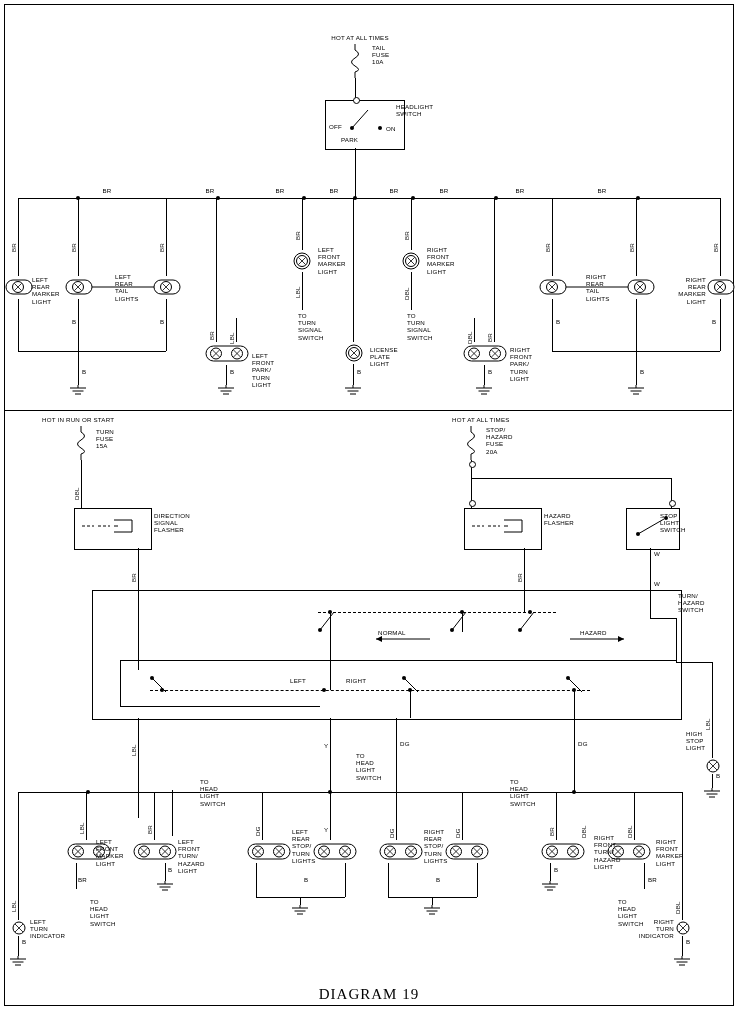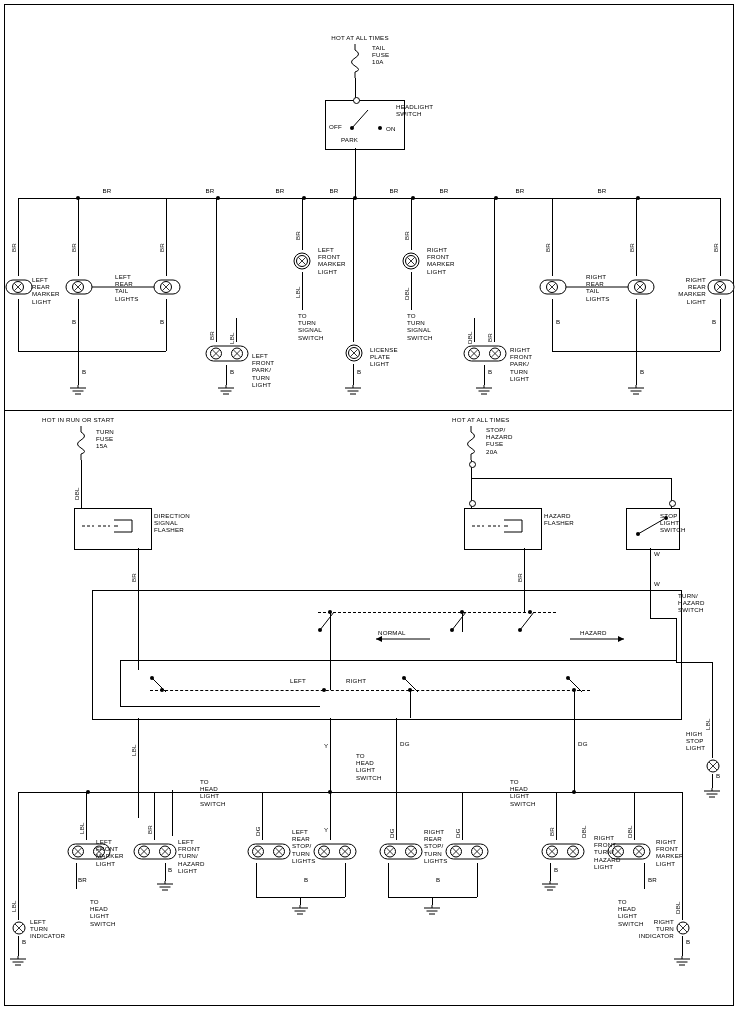--- a/index.html
+++ b/index.html
@@ -627,13 +627,14 @@
 INDICATOR</div>
   <div class="wire v" style="left:682px;top:936px;height:20px;"></div>
   <div class="lbl" style="left:686px;top:938px;width:10px;">B</div>
   <svg style="position:absolute;left:673px;top:956px;width:18px;height:12px;">
     <path d="M9,0 L9,3" stroke="#000"></path>
       <path d="M1,3 L17,3" stroke="#000"></path>
       <path d="M3.5,6 L14.5,6" stroke="#000"></path>
       <path d="M6,9 L12,9" stroke="#000"></path>
   </svg>
 
+  <div class="title" style="top:986px;">DIAGRAM 19</div>
 </div>
 
 </body></html>

